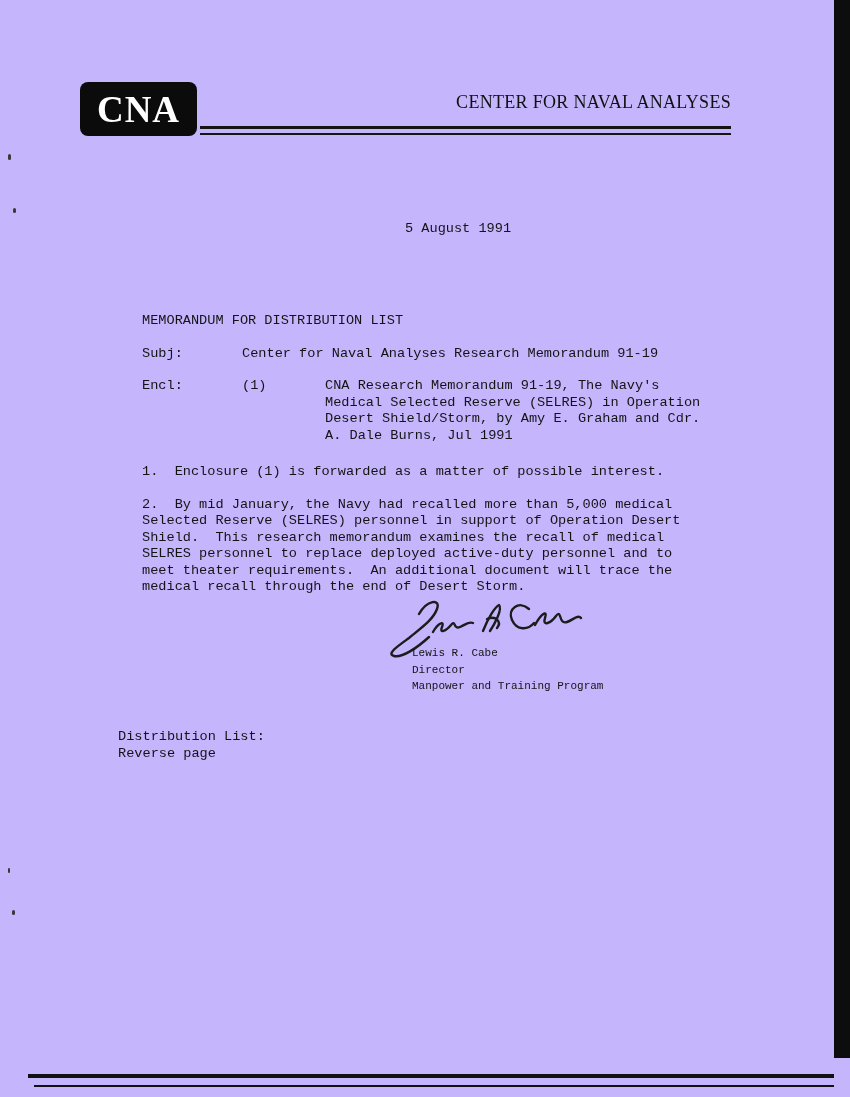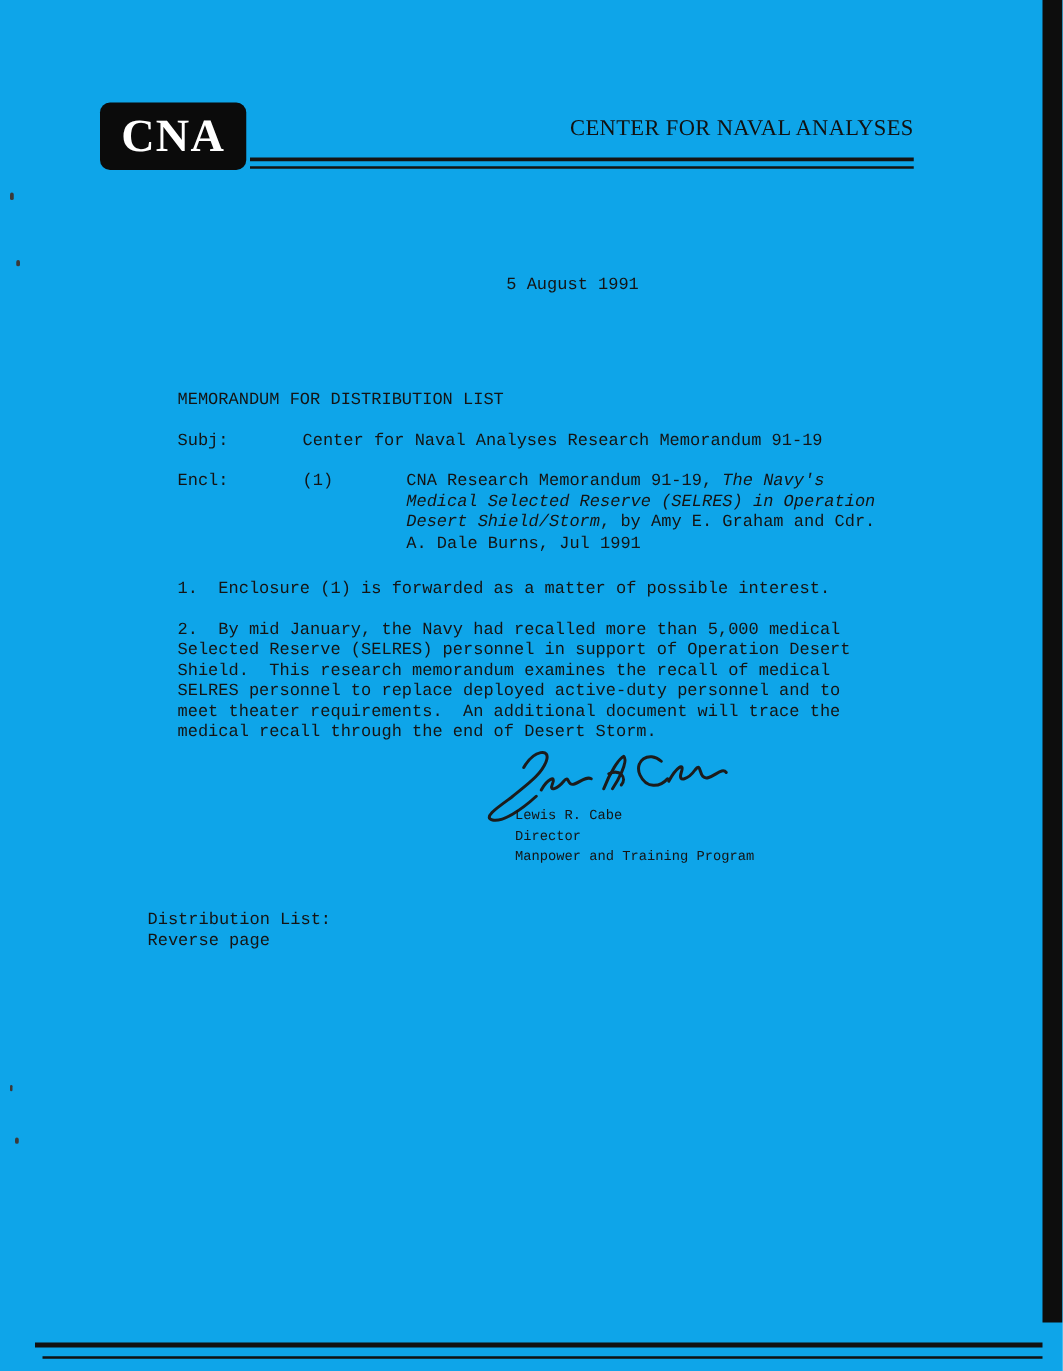--- a/index.html
+++ b/index.html
@@ -2,21 +2,21 @@
 <html><head>
 <meta charset="utf-8">
 <style>
   html, body { margin: 0; padding: 0; }
   body { background: #ffffff; }
 
   .page {
     position: relative;
     width: 850px;
     height: 1097px;
-    background: #0ea5e9;
+    background: #c4b5fd;
     overflow: hidden;
     font-family: "Liberation Mono", monospace;
     color: #141414;
   }
 
   
   .logo {
     position: absolute;
     left: 80px; top: 82px;
     width: 117px; height: 54px;
@@ -76,21 +76,21 @@
     line-height: 16.5px;
   }
   .memo .pre { white-space: pre-wrap; margin-left: 24px; }
   .memo-heading { margin-bottom: 16px; }
   .labeled-row { display: flex; align-items: flex-start; gap: 28px; }
   .row-subj { margin-bottom: 16px; }
   .row-encl { margin-bottom: 20px; }
   .label-cell { flex: 0 0 48px; }
   .num-cell { flex: 0 0 31px; }
   .content-cell { flex: 1 1 auto; min-width: 0; }
-  .italic { font-style: italic; }
+  .italic { }
   .para-1 { margin-bottom: 16px; }
 
   
   .signature-svg {
     position: absolute;
     left: 383px; top: 596px;
     width: 200px; height: 62px;
   }
   .signature-svg path {
     fill: none;

